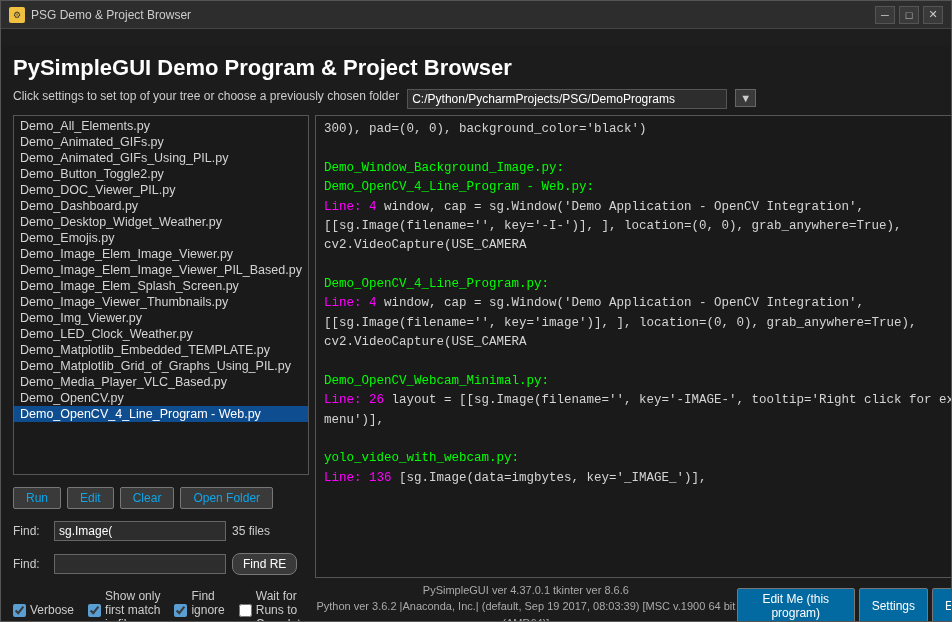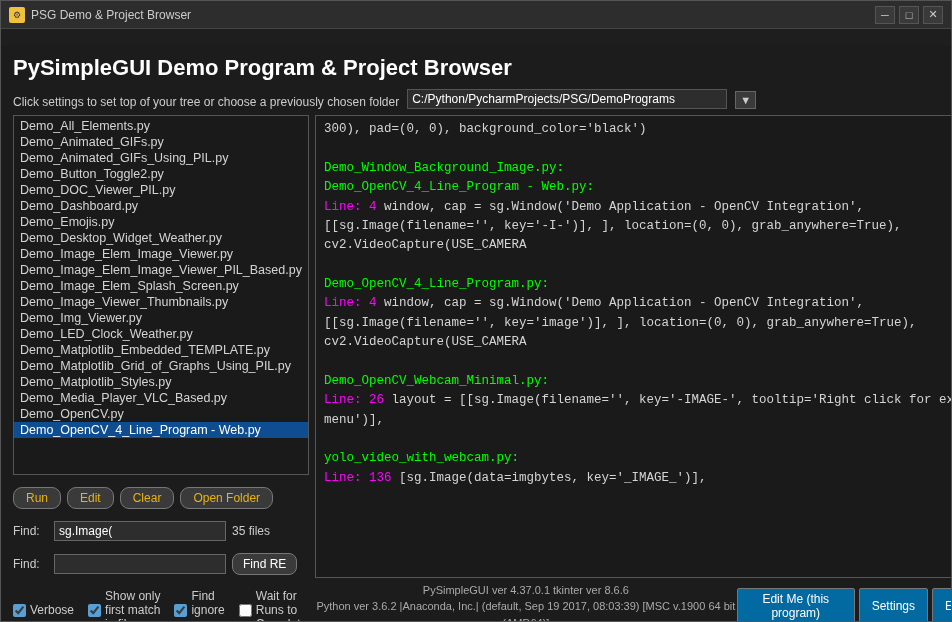--- a/index.html
+++ b/index.html
@@ -56,21 +56,21 @@
       margin-top: 16px;
     }
     .app-title {
       font-size: 22px;
       font-weight: bold;
       color: #ffffff;
       margin-bottom: 2px;
     }
     .folder-row {
       display: flex;
-      align-items: flex-end;
+      align-items: flex-start;
       gap: 8px;
       font-size: 12px;
       color: #cccccc;
     }
     .folder-path {
       background: #2d2d2d;
       border: 1px solid #555;
       color: #fff;
       font-size: 12px;
       padding: 2px 4px;
@@ -138,22 +138,22 @@
       display: flex;
       gap: 6px;
       align-items: center;
     }
     .btn {
       padding: 3px 12px;
       font-size: 12px;
       cursor: pointer;
       border: 1px solid #777;
       background: #3a3a3a;
-      color: #eab308;
-      border-radius: 9px;
+      color: #0ea5e9;
+      border-radius: 2px;
     }
 
     .find-row {
       display: flex;
       align-items: center;
       gap: 6px;
       font-size: 12px;
     }
     .find-label { color: #ccc; min-width: 35px; }
     .find-input {
@@ -281,31 +281,30 @@
 
     <div class="left-panel">
       <div class="file-list-container">
         <ul class="file-list" id="file-list">
             <li>Demo_All_Elements.py</li>
             <li>Demo_Animated_GIFs.py</li>
             <li>Demo_Animated_GIFs_Using_PIL.py</li>
             <li>Demo_Button_Toggle2.py</li>
             <li>Demo_DOC_Viewer_PIL.py</li>
             <li>Demo_Dashboard.py</li>
+            <li>Demo_Desktop_Widget_Weather.py</li>
             <li>Demo_Emojis.py</li>
-            <li>Demo_Desktop_Widget_Weather.py</li>
             <li>Demo_Image_Elem_Image_Viewer.py</li>
             <li>Demo_Image_Elem_Image_Viewer_PIL_Based.py</li>
             <li>Demo_Image_Elem_Splash_Screen.py</li>
             <li>Demo_Image_Viewer_Thumbnails.py</li>
             <li>Demo_Img_Viewer.py</li>
             <li>Demo_LED_Clock_Weather.py</li>
             <li>Demo_Matplotlib_Embedded_TEMPLATE.py</li>
             <li>Demo_Matplotlib_Grid_of_Graphs_Using_PIL.py</li>
-            <li>Demo_Matplotlib_Styles.py</li>
             <li>Demo_Media_Player_VLC_Based.py</li>
             <li>Demo_OpenCV.py</li>
             <li class="selected">Demo_OpenCV_4_Line_Program - Web.py</li>
           </ul>
       </div>
 
 
       <div class="btn-row">
         <button class="btn">Run</button>
         <button class="btn">Edit</button>

